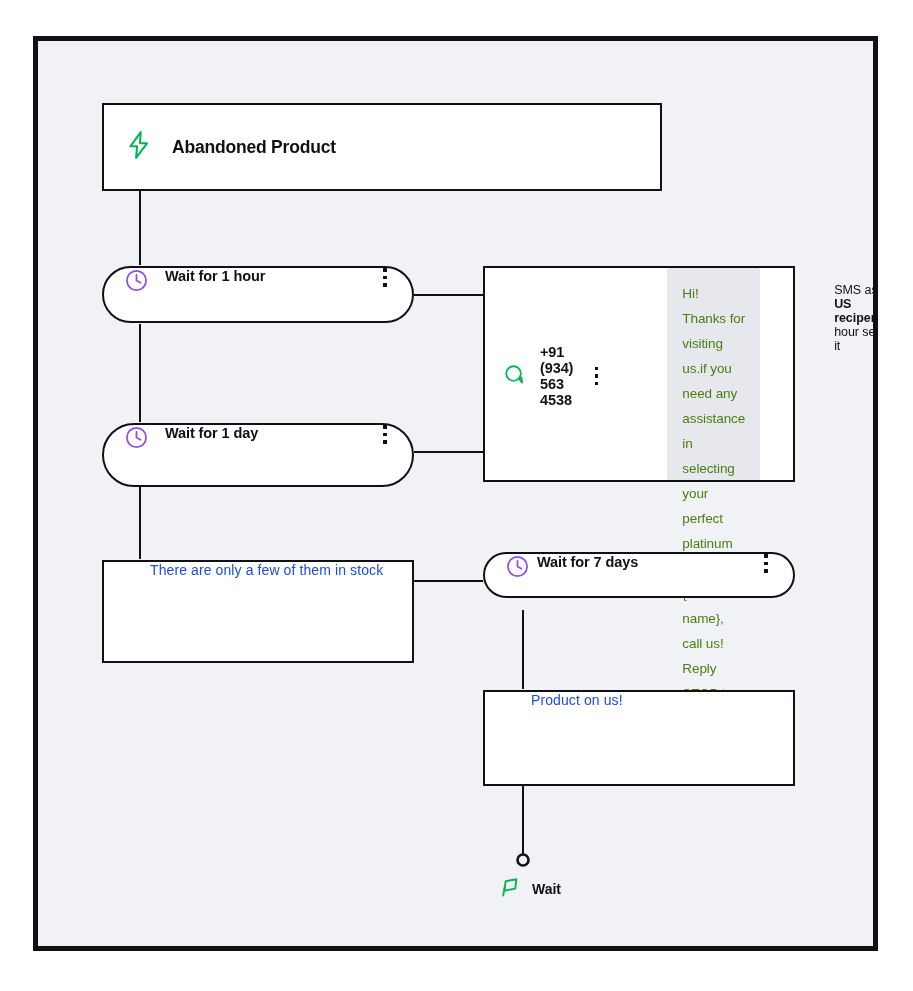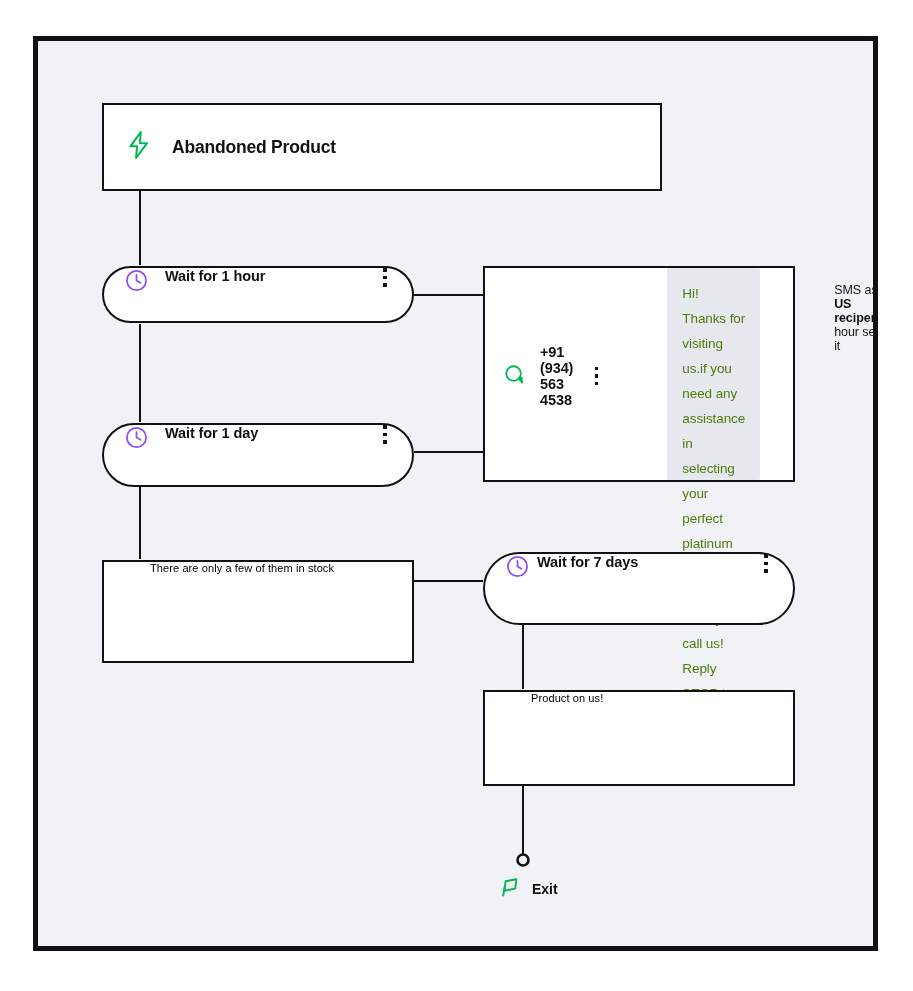--- a/index.html
+++ b/index.html
@@ -87,22 +87,22 @@
     padding: 14px 16px 10px 18px;
   }
   .card-head-title {
     font-size: 14.5px;
     font-weight: bold;
     color: #101114;
     letter-spacing: -0.1px;
     flex: 1;
   }
   .card-sub {
-    font-size: 11px;
-    color: #000000;
+    font-size: 14px;
+    color: #1d4ed8;
     letter-spacing: 0.1px;
     padding: 0 18px 16px 46px;
   }
 
   
   .sms-bubble {
     margin: 0 28px 0 46px;
     background: #e6e8ed;
     border-radius: 2px;
     padding: 13px 15px 14px 15px;
@@ -236,21 +236,21 @@
     <div class="sms-bubble">Hi! Thanks for visiting us.if you need any assistance in selecting your perfect platinum ring at {brand name}, call us! Reply STOP to opt-out</div>
     <div class="sms-footer">
       <span>SMS as </span><b>US recipents</b><span> hour see it</span>
     </div>
   </div>
 
   <div class="node msg-card" id="email-card-1" style="left:64px; top:519px; width:312px; height:103px;">
     <div class="card-sub">There are only a few of them in stock</div>
   </div>
 
-  <div class="node pill" id="wait-7-days" style="left:445px; top:511px; width:312px; height:73px;gap:7px;">
+  <div class="node pill" id="wait-7-days" style="left:445px; top:511px; width:312px; height:46px;gap:7px;">
     <span class="icon">
       <svg width="25" height="25" viewBox="0 0 24 24">
         <circle cx="12" cy="12" r="9.2" fill="none" stroke="#8a4ff5" stroke-width="1.7"></circle>
         <path d="M12 6.6 V12 L15.8 14.2" fill="none" stroke="#8a4ff5" stroke-width="1.7" stroke-linecap="round"></path>
       </svg>
     </span>
     <span class="pill-label">Wait for 7 days</span>
     <span class="kebab">
       <i></i>
         <i></i>
@@ -262,16 +262,16 @@
     <div class="card-sub">Product on us!</div>
   </div>
 
   <div id="exit-node" style="left:462px; top:834px;">
     <span class="icon">
       <svg width="24" height="24" viewBox="0 0 24 24">
         <path d="M5.6 6.3 L16.4 4.2 L15.2 13.6 L4.4 15.7 Z" fill="none" stroke="#00b852" stroke-width="1.9" stroke-linejoin="round"></path>
         <path d="M4.9 11.2 L3.2 20.6" fill="none" stroke="#00b852" stroke-width="1.9" stroke-linecap="round"></path>
       </svg>
     </span>
-    <span id="exit-label">Exit</span>
+    <span id="exit-label">Wait</span>
   </div>
 
 </div>
 
 </body></html>

